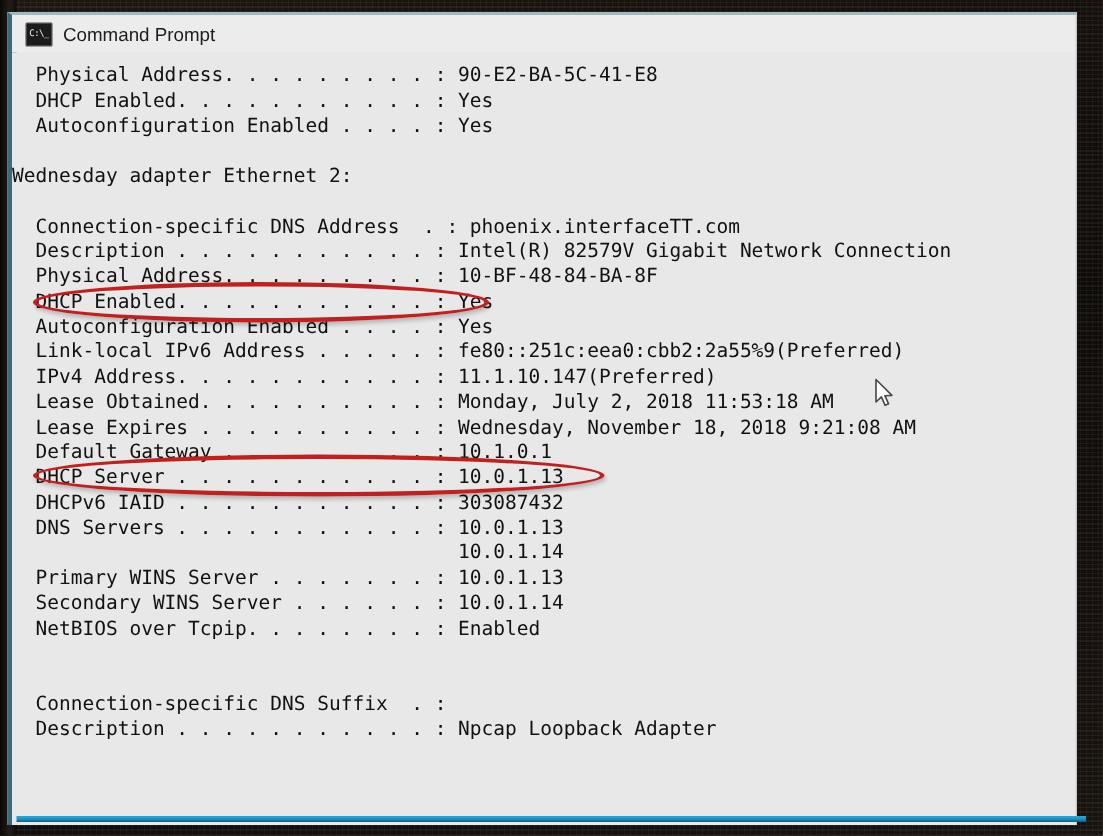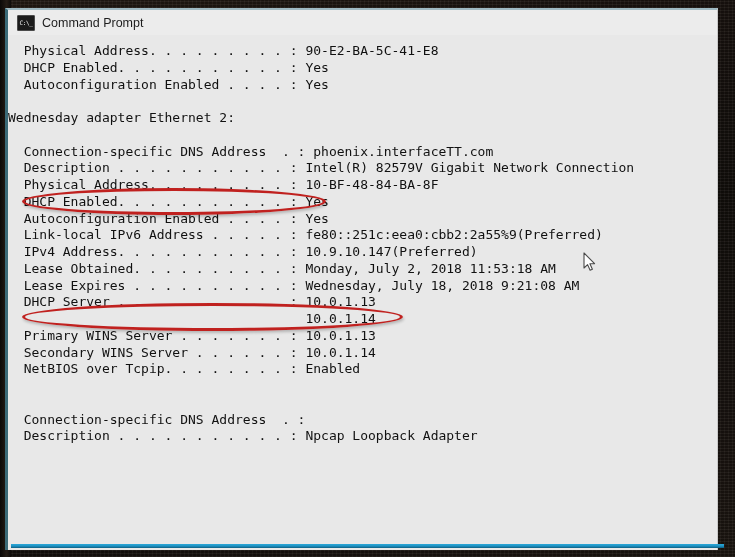--- a/index.html
+++ b/index.html
@@ -184,31 +184,34 @@
         <div class="cline">  Autoconfiguration Enabled . . . . : Yes</div>
         <div class="cline blank"></div>
         <div class="cline">Wednesday adapter Ethernet 2:</div>
         <div class="cline blank"></div>
         <div class="cline">  Connection-specific DNS Address  . : phoenix.interfaceTT.com</div>
         <div class="cline">  Description . . . . . . . . . . . : Intel(R) 82579V Gigabit Network Connection</div>
         <div class="cline">  Physical Address. . . . . . . . . : 10-BF-48-84-BA-8F</div>
         <div class="cline">  DHCP Enabled. . . . . . . . . . . : Yes</div>
         <div class="cline">  Autoconfiguration Enabled . . . . : Yes</div>
         <div class="cline">  Link-local IPv6 Address . . . . . : fe80::251c:eea0:cbb2:2a55%9(Preferred)</div>
-        <div class="cline">  IPv4 Address. . . . . . . . . . . : 10.9.10.147(Preferred)</div>
+        <div class="cline">  IPv4 Address. . . . . . . . . . . : 11.1.10.147(Preferred)</div>
         <div class="cline">  Lease Obtained. . . . . . . . . . : Monday, July 2, 2018 11:53:18 AM</div>
-        <div class="cline">  Lease Expires . . . . . . . . . . : Wednesday, July 18, 2018 9:21:08 AM</div>
+        <div class="cline">  Lease Expires . . . . . . . . . . : Wednesday, November 18, 2018 9:21:08 AM</div>
+        <div class="cline">  Default Gateway . . . . . . . . . : 10.1.0.1</div>
         <div class="cline">  DHCP Server . . . . . . . . . . . : 10.0.1.13</div>
+        <div class="cline">  DHCPv6 IAID . . . . . . . . . . . : 303087432</div>
+        <div class="cline">  DNS Servers . . . . . . . . . . . : 10.0.1.13</div>
         <div class="cline">                                      10.0.1.14</div>
         <div class="cline">  Primary WINS Server . . . . . . . : 10.0.1.13</div>
         <div class="cline">  Secondary WINS Server . . . . . . : 10.0.1.14</div>
         <div class="cline">  NetBIOS over Tcpip. . . . . . . . : Enabled</div>
         <div class="cline blank"></div>
         <div class="cline blank"></div>
-        <div class="cline">  Connection-specific DNS Address  . :</div>
+        <div class="cline">  Connection-specific DNS Suffix  . :</div>
         <div class="cline">  Description . . . . . . . . . . . : Npcap Loopback Adapter</div>
       </div>
 
   </div>
 
   <div id="cmd-bottom-accent"></div>
 
   <div class="hl-ellipse" id="hl-dhcp"></div>
   <div class="hl-ellipse" id="hl-gateway"></div>
 

